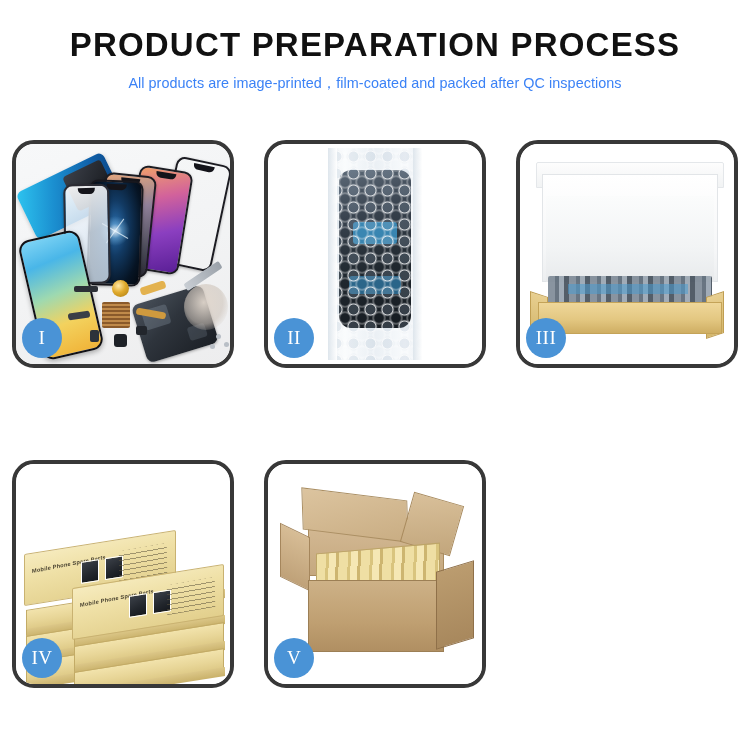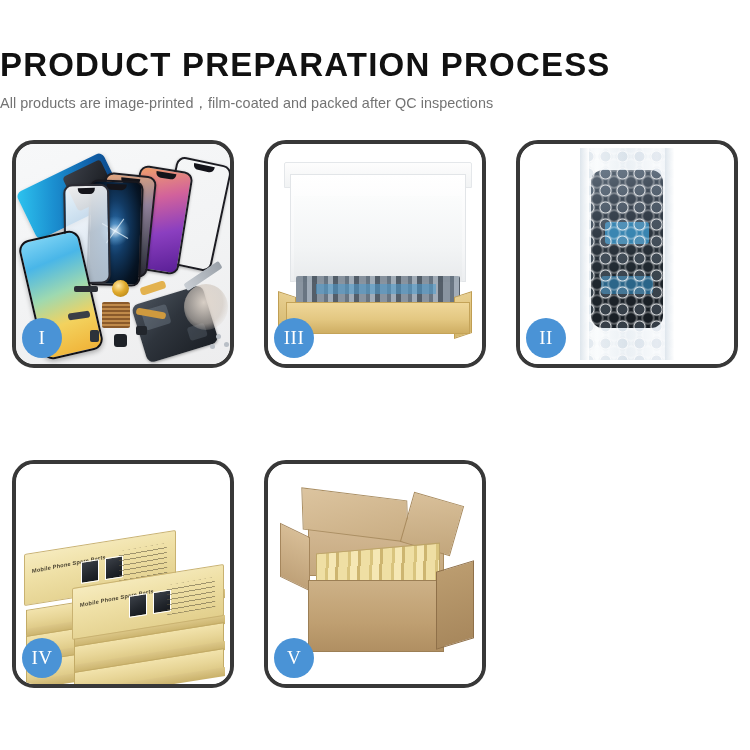--- a/index.html
+++ b/index.html
@@ -13,37 +13,37 @@
   }
 
   #page {
     position: relative;
     width: 750px;
     height: 750px;
     background: #ffffff;
   }
 
   
-  .header { width: 100%; padding-top: 48px; }
+  .header { width: 100%; text-align: center; padding-top: 28px; }
 
   .main-title {
     font-family: "Liberation Sans", sans-serif;
     font-size: 33px;
     font-weight: 700;
     letter-spacing: 1.2px;
     color: #111111;
     line-height: 1.05;
     white-space: nowrap;
   }
 
   .sub-title {
     font-family: "Liberation Sans", sans-serif;
     font-size: 14.4px;
     font-weight: 400;
-    color: #737373;
+    color: #3b82f6;
     letter-spacing: 0.05px;
     margin-top: 11px;
     white-space: nowrap;
   }
 
   
   .grid {
     position: absolute;
     left: 12px;
     top: 140px;
@@ -595,43 +595,43 @@
         <div class="part screw s2"></div>
         <div class="part screw s3"></div>
         <div class="hand-blur"></div>
         <div class="tweezer"></div>
       </div>
       <div class="badge">I</div>
     </div>
 
     <div class="panel">
       <div class="panel-photo">
+        <div class="p2-bg"></div>
+        <div class="wrap-col"></div>
+        <div class="inner-dev"></div>
+        <div class="bubbles"></div>
+        <div class="bubbles2"></div>
+        <div class="wrap-edge-l"></div>
+        <div class="wrap-edge-r"></div>
+      </div>
+      <div class="badge">II</div>
+    </div>
+
+    <div class="panel">
+      <div class="panel-photo">
         <div class="p3-bg"></div>
         <div class="box3-lid"></div>
         <div class="box3-backwall"></div>
         <div class="box3-foam"></div>
         <div class="box3-goods"></div>
         <div class="box3-flapL"></div>
         <div class="box3-flapR"></div>
         <div class="box3-front"></div>
       </div>
       <div class="badge">III</div>
-    </div>
-
-    <div class="panel">
-      <div class="panel-photo">
-        <div class="p2-bg"></div>
-        <div class="wrap-col"></div>
-        <div class="inner-dev"></div>
-        <div class="bubbles"></div>
-        <div class="bubbles2"></div>
-        <div class="wrap-edge-l"></div>
-        <div class="wrap-edge-r"></div>
-      </div>
-      <div class="badge">II</div>
     </div>
 
     <div class="panel">
       <div class="panel-photo">
         <div class="p4-bg"></div>
         <div class="stack">
           <div class="kbox k1">
               <span class="side"></span>
             </div>
           <div class="kbox k2">

